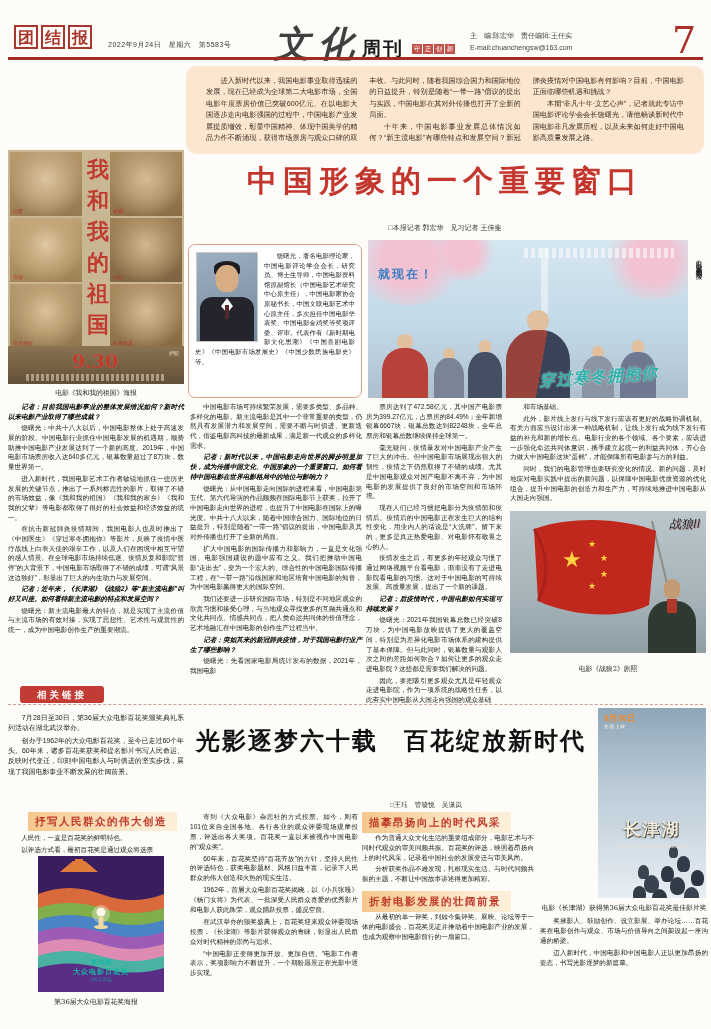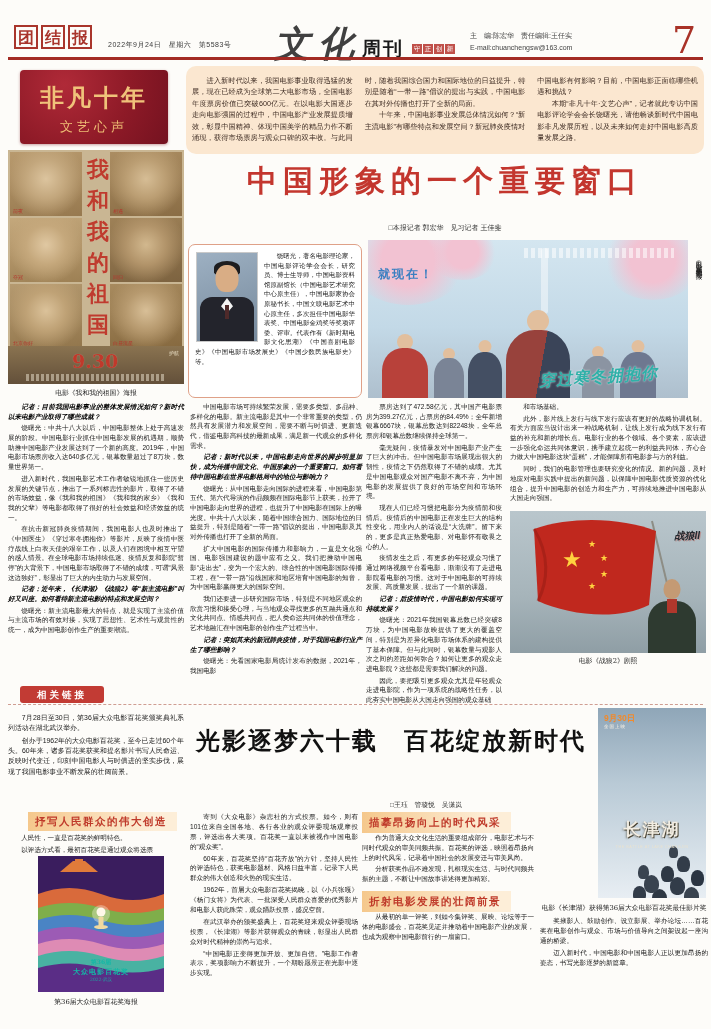--- a/index.html
+++ b/index.html
@@ -28,21 +28,21 @@
   
   .banner { left:20px; top:70px; width:148px; height:74px; border-radius:4px;
     background:radial-gradient(circle at 30% 20%, #b02a38 0%, #8e1a27 55%, #741220 100%);
     box-shadow:0 1px 3px rgba(120,20,30,.4); text-align:center; }
   .banner .l1 { margin-top:12px; font-family:"DejaVu Serif","Liberation Serif",serif;
     font-size:24px; font-weight:bold; color:#f0c27a; letter-spacing:3px; }
   .banner .l2 { margin-top:4px; font-size:13px; color:#eebd74; letter-spacing:4px; }
 
   
   .intro-box { left:186px; top:66px; width:518px; height:88px; background:#fbe7d0;
-    border-radius:10px; padding:9px 6px; column-count:3; column-gap:12px; }
+    border-radius:10px; padding:9px 20px; column-count:3; column-gap:12px; }
   .intro-box p { font-size:7.2px; line-height:1.58; color:#3d2b22; text-align:justify; text-indent:2em; }
 
   
   .headline { left:186px; top:161px; width:518px; text-align:center; font-family:"DejaVu Serif","Liberation Serif",serif;
     font-size:30px; font-weight:bold; color:#c3362e; letter-spacing:6px; white-space:nowrap; }
   .subtitle { left:186px; top:201px; width:518px; text-align:center; font-size:13px; font-weight:bold; color:#1b1b1b; }
   .byline   { left:186px; top:223px; width:518px; text-align:center; font-size:7px; color:#333; }
 
   
   .poster1 { left:8px; top:150px; width:176px; height:234px; background:#c9b693; overflow:hidden; }
@@ -100,22 +100,22 @@
   .col p, .colb p { text-indent:2em; margin-bottom:2px; }
   .col p.q, .colb p.q { font-weight:bold; font-style:italic; color:#000; }
   .c1 { left:8px;   width:176px; }
   .c2 { left:190px; width:172px; }
   .c3 { left:366px; width:136px; }
   .c4 { left:510px; width:196px; }
 
   
   .still1 { position:relative; width:196px; height:142px; margin-top:8px; overflow:hidden;
     background:linear-gradient(180deg,#b9c6cc 0%,#a6b4ba 60%,#8f9ea5 100%); }
-  .still1 .logo { position:absolute; right:6px; top:5px; font-weight:bold; font-style:italic;
-    font-size:10px; color:#23282e; text-shadow:1px 1px 0 #c33a2a55;margin-top:13px; }
+  .still1 .logo { position:absolute; right:6px; top:5px; font-weight:normal; font-style:italic;
+    font-size:12px; color:#23282e; text-shadow:1px 1px 0 #c33a2a55; }
   .man { position:absolute; right:10px; bottom:0; width:48px; height:74px; }
   .man .mh { position:absolute; top:0; left:50%; transform:translateX(-50%); width:17px; height:20px;
     border-radius:50% 50% 45% 45%; background:#c49a74; }
   .man .mb { position:absolute; bottom:0; width:100%; height:52px; background:#2e3a30; border-radius:40% 40% 0 0; }
   .man .scarf { position:absolute; top:20px; left:50%; transform:translateX(-50%); width:10px; height:14px; background:#b0372c; }
 
   
   .dotted { left:8px; top:704px; width:695px; border-top:1.5px dashed #cf9d92; }
   .rel-label { left:20px; top:686px; width:84px; height:17px; background:#c23b34; color:#fff;
     font-size:9.5px; font-weight:bold; text-align:center; line-height:17px; letter-spacing:3px; border-radius:3px; }
@@ -182,24 +182,20 @@
       <span>创</span>
       <span>新</span>
     </div>
   <div class="abs editors">
     <div>主　编:陈宏华　责任编辑:王任实</div>
     <div>E-mail:chuanchengsw@163.com</div>
   </div>
   <div class="abs pagenum">7</div>
   <div class="abs header-rule"></div>
 
-  <div class="abs banner">
-    <div class="l1">非凡十年</div>
-    <div class="l2">文艺心声</div>
-  </div>
 
   <div class="abs intro-box">
       <p>进入新时代以来，我国电影事业取得迅猛的发展，现在已经成为全球第二大电影市场，全国电影年度票房价值已突破600亿元。在以电影大国逐步走向电影强国的过程中，中国电影产业发展提质增效，彰显中国精神、体现中国美学的精品力作不断涌现，获得市场票房与观众口碑的双丰收。与此同时，随着我国综合国力和国际地位的日益提升，特别是随着“一带一路”倡议的提出与实践，中国电影在其对外传播也打开了全新的局面。</p>
       <p>十年来，中国电影事业发展总体情况如何？“新主流电影”有哪些特点和发展空间？新冠肺炎疫情对中国电影有何影响？目前，中国电影正面临哪些机遇和挑战？</p>
       <p>本期“非凡十年·文艺心声”，记者就此专访中国电影评论学会会长饶曙光，请他畅谈新时代中国电影非凡发展历程，以及未来如何走好中国电影高质量发展之路。</p>
     </div>
 
   <div class="abs headline">中国形象的一个重要窗口</div>
   <div class="abs byline">□本报记者 郭宏华　见习记者 王佳斐</div>
 
@@ -327,21 +323,21 @@
         <text x="90" y="66" font-size="9" fill="#ffd23f">★</text>
         <text x="78" y="78" font-size="9" fill="#ffd23f">★</text>
       </svg>
       <div class="man">
         <div class="mh"></div>
         <div class="mb"></div>
         <div class="scarf"></div>
       </div>
       <div class="logo">战狼II</div>
     </div>
-    <div class="cap" style="margin-top:4px;">电影《战狼2》剧照</div>
+    <div class="cap" style="margin-top:12px;">电影《战狼2》剧照</div>
   </div>
 
   <div class="abs rel-label">相关链接</div>
   <div class="abs dotted"></div>
 
   <div class="colb r-intro">
       <p>7月28日至30日，第36届大众电影百花奖颁奖典礼系列活动在湖北武汉举办。</p>
       <p>创办于1962年的大众电影百花奖，至今已走过60个年头。60年来，诸多百花奖获奖和提名影片书写人民命运、反映时代变迁，印刻中国电影人与时俱进的坚实步伐，展现了我国电影事业不断发展的壮阔前景。</p>
     </div>
 

